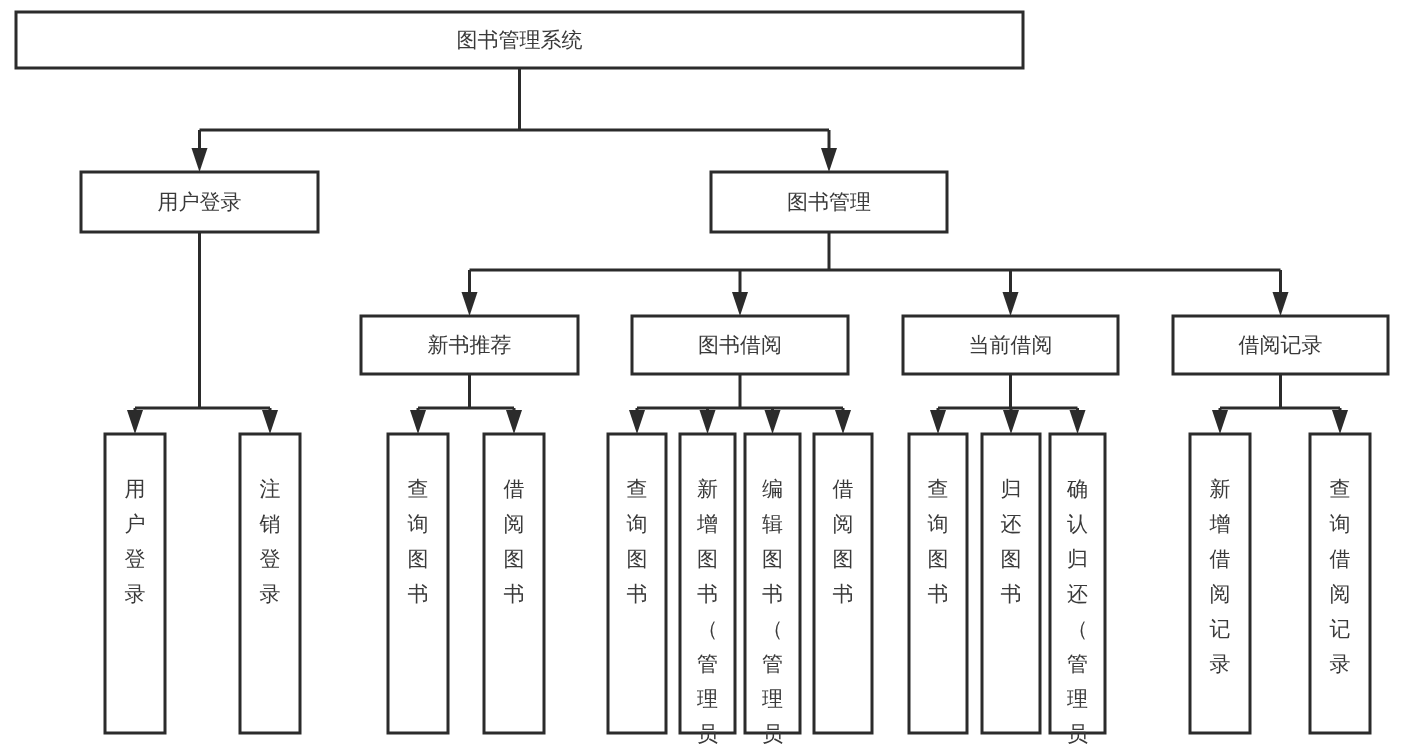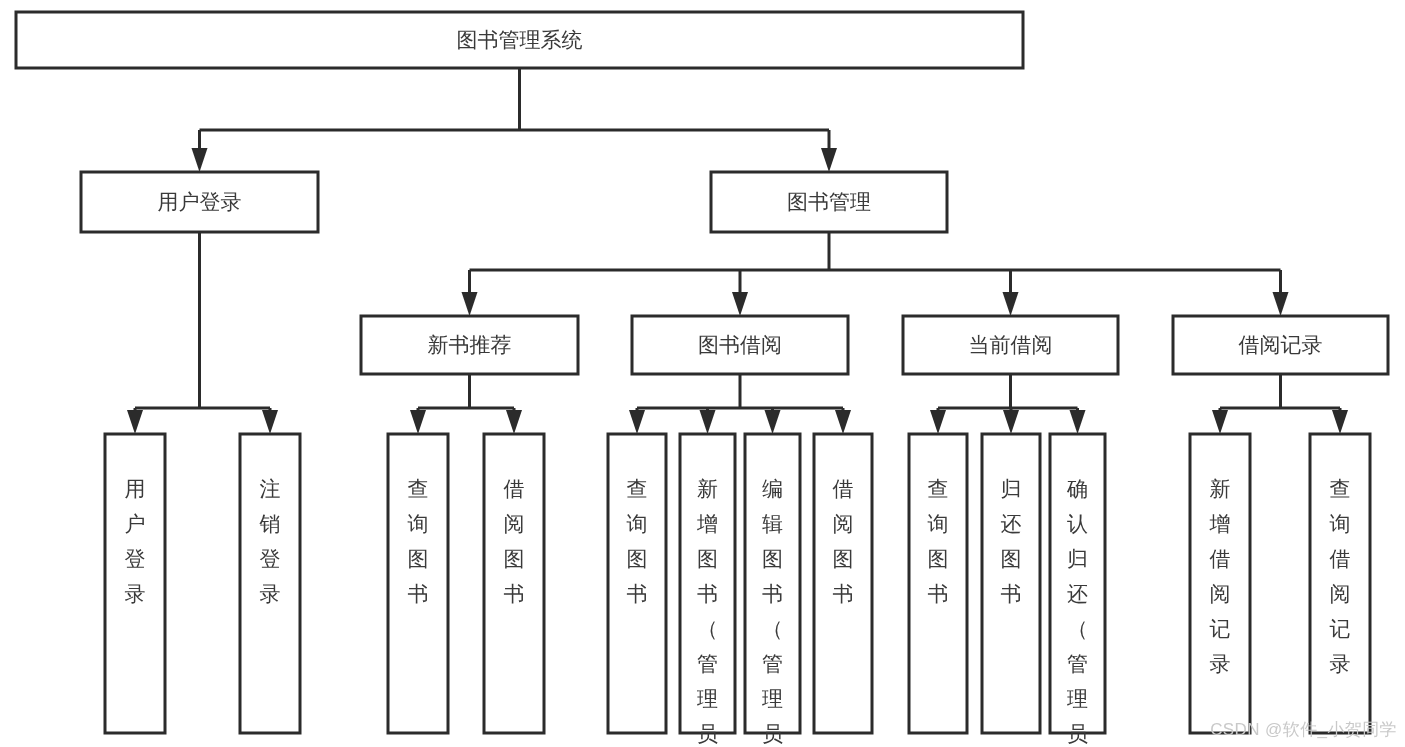--- a/index.html
+++ b/index.html
@@ -205,14 +205,13 @@
         <g>
           <rect x="1190" y="434" width="60" height="299" class="node-rect"></rect>
           <text x="1220" y="496" class="node-label-v"><tspan x="1220" y="496">新</tspan><tspan x="1220" y="531">增</tspan><tspan x="1220" y="566">借</tspan><tspan x="1220" y="601">阅</tspan><tspan x="1220" y="636">记</tspan><tspan x="1220" y="671">录</tspan></text>
         </g>
         <g>
           <rect x="1310" y="434" width="60" height="299" class="node-rect"></rect>
           <text x="1340" y="496" class="node-label-v"><tspan x="1340" y="496">查</tspan><tspan x="1340" y="531">询</tspan><tspan x="1340" y="566">借</tspan><tspan x="1340" y="601">阅</tspan><tspan x="1340" y="636">记</tspan><tspan x="1340" y="671">录</tspan></text>
         </g>
       </g>
   </svg>
-  <div class="watermark-text">CSDN @软件_小贺同学</div>
 </div>
 
 </body></html>

